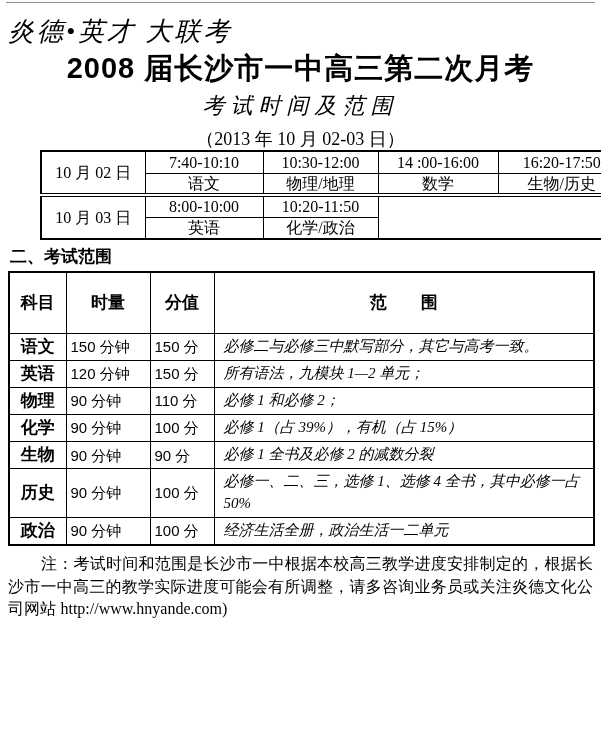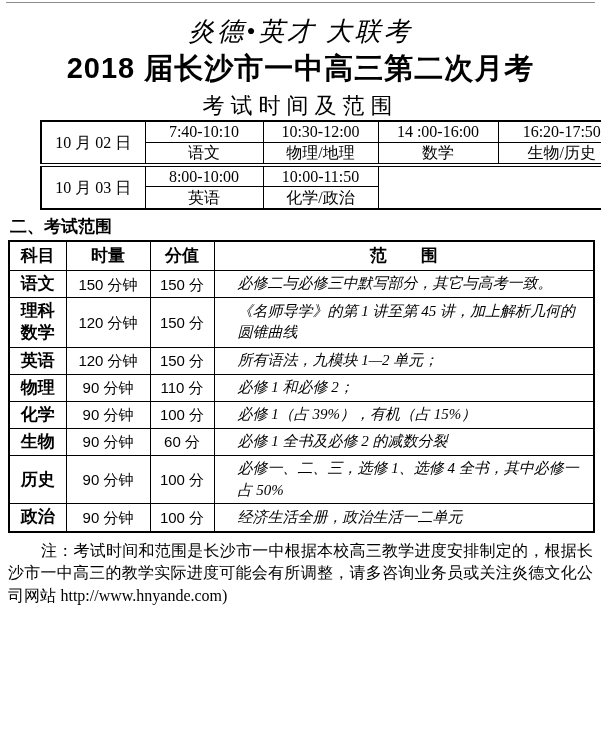--- a/index.html
+++ b/index.html
@@ -6,32 +6,32 @@
   html,body { background:#ffffff; }
   body {
     width:601px; height:738px; overflow:hidden;
     color:#000000;
     font-family:"Liberation Sans", sans-serif;
   }
   .page { width:601px; height:738px; padding:0 8px; position:relative; }
   .top-rule { border-top:1px solid #8c8c8c; margin:2px -2px 0 -2px; }
 
   .title-brand {
-    margin-top:13px; text-align:center;
+    margin-top:13px; 
     font-family:"Liberation Serif", serif; font-style:italic;
     font-size:26px; line-height:1.25; letter-spacing:3px; font-weight:500;
   }
   .title-main {
     margin-top:2px; text-align:center;
     font-family:"Liberation Sans", sans-serif; font-weight:bold;
     font-size:29px; line-height:1.2; letter-spacing:1px;
   }
   .title-sub {
     margin-top:7px; text-align:center;
-    font-family:"Liberation Serif", serif; 
+    font-family:"Liberation Serif", serif; font-style:italic;
     font-size:22px; line-height:1.25; letter-spacing:6px;
   }
   .title-date {
     margin-top:9px; text-align:center;
     font-family:"Liberation Serif", serif;
     font-size:18px; line-height:1.2;
   }
   .sec-heading {
     font-size:17px; font-weight:bold; line-height:1.2;
     margin:11px 0 3px 2px;
@@ -45,51 +45,52 @@
 
   
   .schedule td {
     height:22px; text-align:center; vertical-align:middle;
     font-family:"Liberation Serif", serif; font-size:16px; line-height:1.1;
   }
   .schedule tr.day-sep td { border-top:4px double #000; }
 
   
   .scope th {
-    font-size:17px; font-weight:bold; padding:3px 4px;
+    font-size:17px; font-weight:bold; padding:19px 4px;
     text-align:center; vertical-align:middle; line-height:1.3;
   }
   .scope td { vertical-align:middle; }
   .scope td.subject {
     font-size:17px; font-weight:bold; text-align:center;
     padding:2px 3px; line-height:1.3;
   }
   .scope td.duration, .scope td.score {
-    font-size:15px; text-align:center; padding:2px 4px; line-height:1.3;
+    font-size:15px; padding:2px 4px; line-height:1.3;
   }
   .scope td.range {
     font-family:"Liberation Serif", serif; font-style:italic;
-    font-size:15px; text-align:left; padding:2px 4px 2px 23px; line-height:1.45;
+    font-size:15px; text-align:left; padding:2px 4px 2px 9px; line-height:1.45;
   }
 
   .footnote {
     margin-top:7px; font-size:16px; line-height:1.42;
     text-indent:33px; text-align:justify;
   }
   .footnote .url { font-family:"Liberation Serif", serif; font-style:normal; }
 </style>
 </head>
 <body>
 
 <div class="page">
   <div class="top-rule"></div>
 
   <div class="title-brand">炎德•英才 大联考</div>
-  <div class="title-main">2018 届长沙市一中高三第二次月考</div>
+  <div class="title-main">2008 届长沙市一中高三第二次月考</div>
   <div class="title-sub">考试时间及范围</div>
+  <div class="title-date">（2013 年 10 月 02-03 日）</div>
 
 
   <table class="schedule">
     <colgroup>
       <col style="width:104px">
         <col style="width:118px">
         <col style="width:115px">
         <col style="width:120px">
         <col style="width:128px">
     </colgroup>
@@ -103,21 +104,21 @@
       </tr>
       <tr>
         <td>语文</td>
         <td>物理/地理</td>
         <td>数学</td>
         <td>生物/历史</td>
       </tr>
       <tr class="day-sep">
         <td rowspan="2">10 月 03 日</td>
         <td>8:00-10:00</td>
-        <td>10:00-11:50</td>
+        <td>10:20-11:50</td>
         <td rowspan="2" colspan="2"></td>
       </tr>
       <tr>
         <td>英语</td>
         <td>化学/政治</td>
       </tr>
     </tbody>
   </table>
 
   <div class="sec-heading second">二、考试范围</div>
@@ -138,47 +139,41 @@
       </tr>
     </thead>
     <tbody>
       <tr>
         <td class="subject">语文</td>
         <td class="duration">150 分钟</td>
         <td class="score">150 分</td>
         <td class="range">必修二与必修三中默写部分，其它与高考一致。</td>
       </tr>
       <tr>
-        <td class="subject">理科数学</td>
-        <td class="duration">120 分钟</td>
-        <td class="score">150 分</td>
-        <td class="range">《名师导学》的第 1 讲至第 45 讲，加上解析几何的圆锥曲线</td>
-      </tr>
-      <tr>
         <td class="subject">英语</td>
         <td class="duration">120 分钟</td>
         <td class="score">150 分</td>
         <td class="range">所有语法，九模块 1—2 单元；</td>
       </tr>
       <tr>
         <td class="subject">物理</td>
         <td class="duration">90 分钟</td>
         <td class="score">110 分</td>
         <td class="range">必修 1 和必修 2；</td>
       </tr>
       <tr>
         <td class="subject">化学</td>
         <td class="duration">90 分钟</td>
         <td class="score">100 分</td>
         <td class="range">必修 1（占 39%），有机（占 15%）</td>
       </tr>
       <tr>
         <td class="subject">生物</td>
         <td class="duration">90 分钟</td>
-        <td class="score">60 分</td>
+        <td class="score">90 分</td>
         <td class="range">必修 1 全书及必修 2 的减数分裂</td>
       </tr>
       <tr>
         <td class="subject">历史</td>
         <td class="duration">90 分钟</td>
         <td class="score">100 分</td>
         <td class="range">必修一、二、三，选修 1、选修 4 全书，其中必修一占 50%</td>
       </tr>
       <tr>
         <td class="subject">政治</td>

